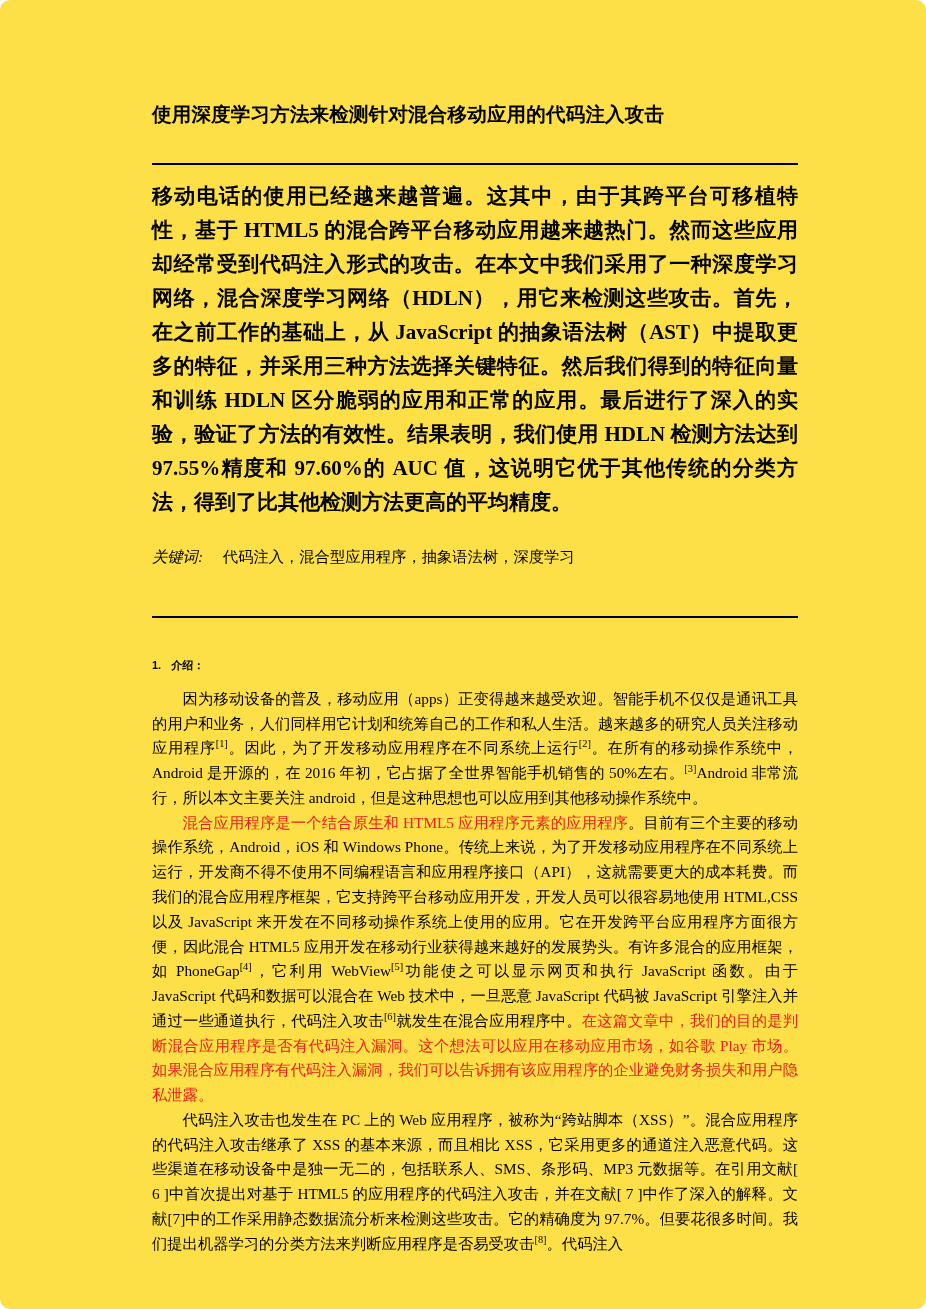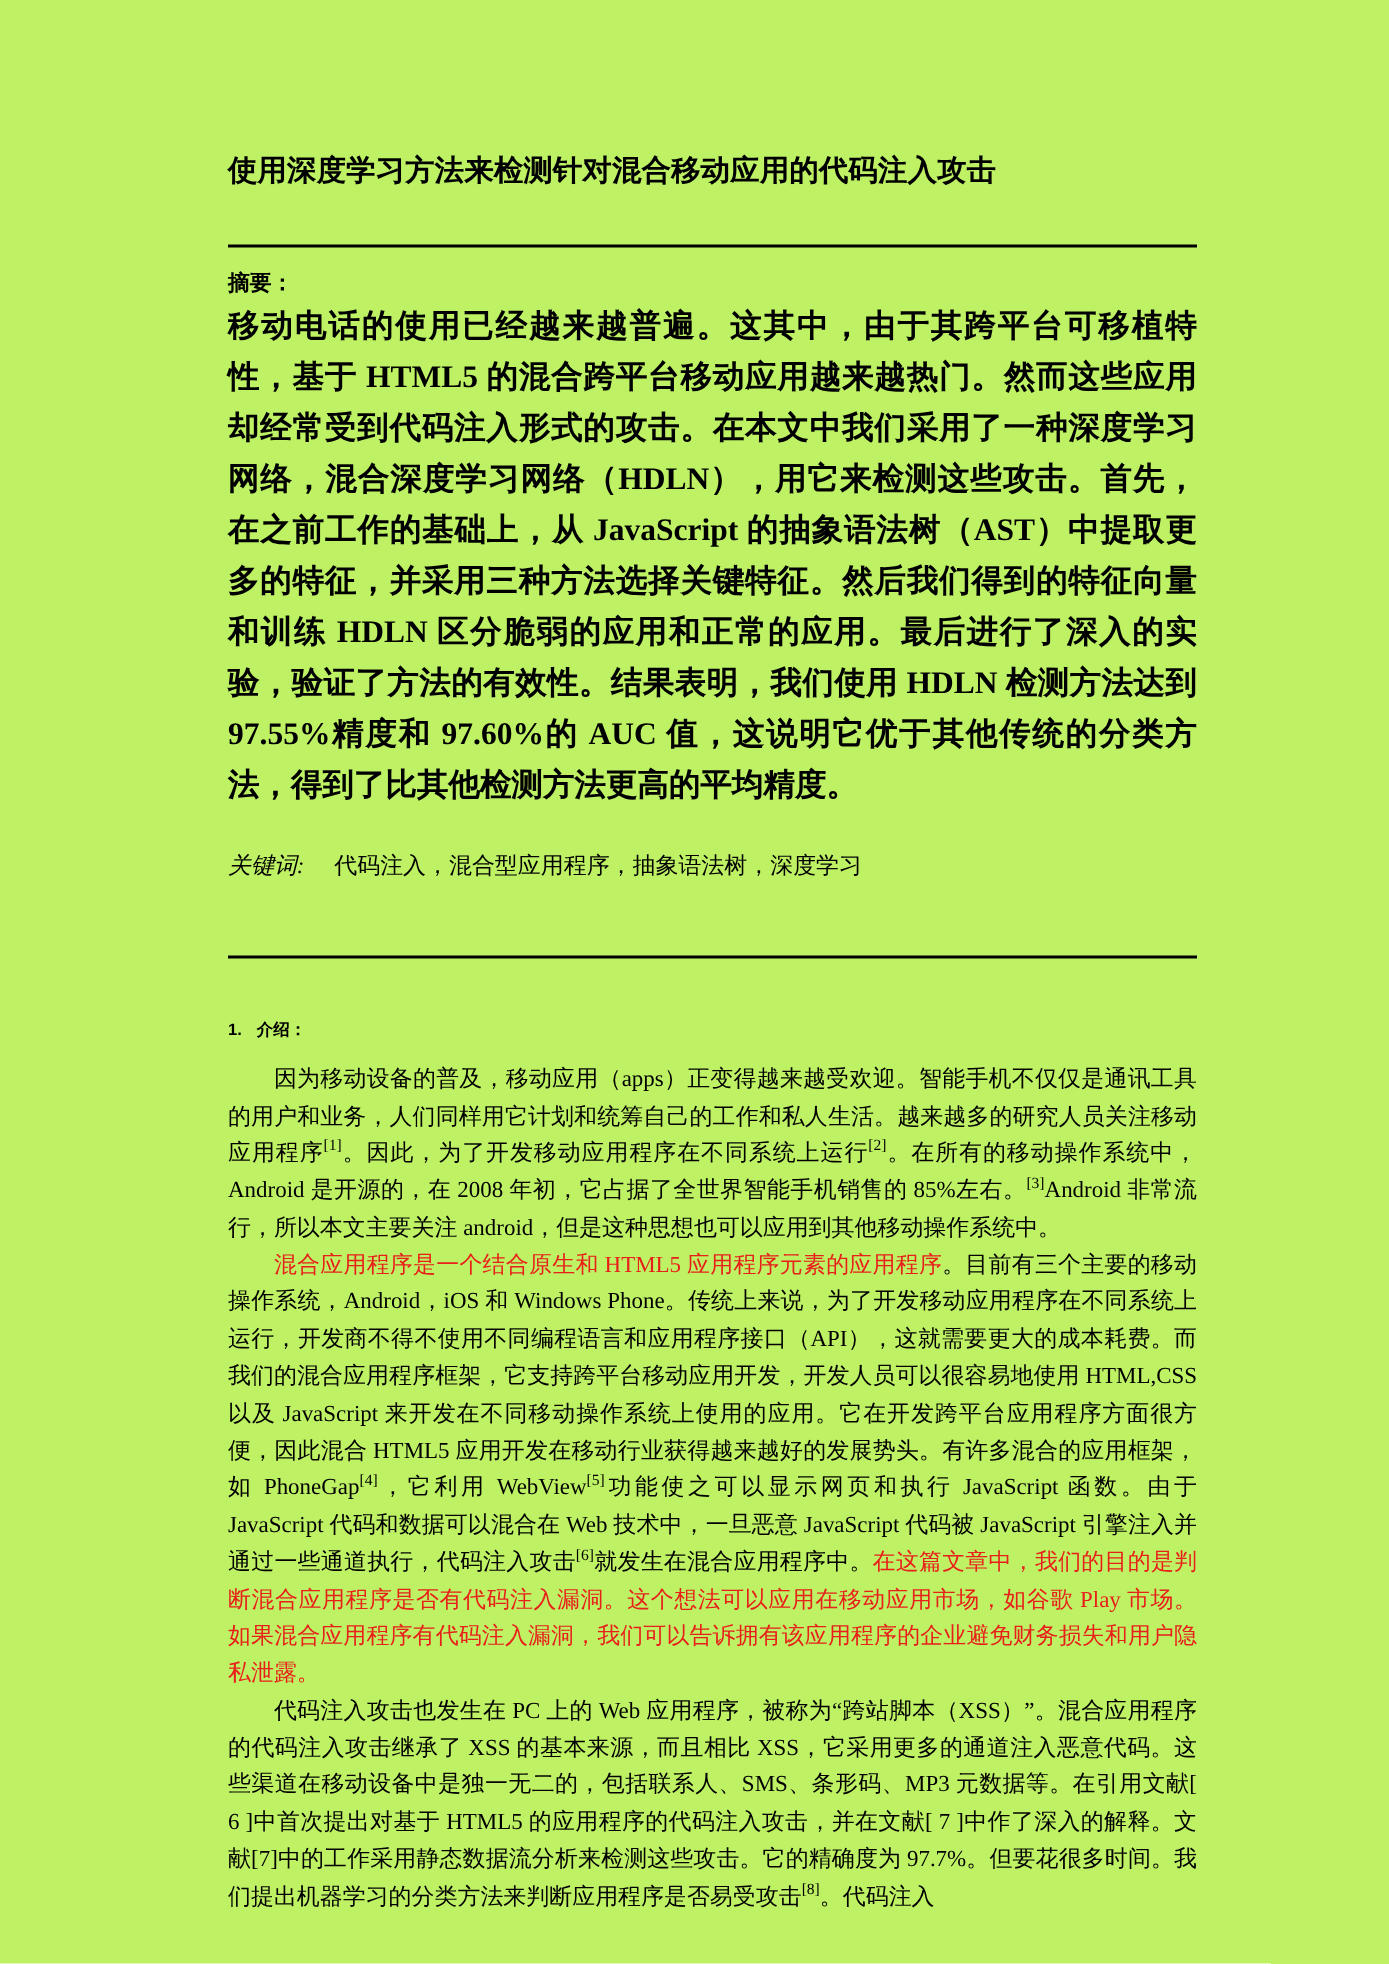--- a/index.html
+++ b/index.html
@@ -12,21 +12,22 @@
     height: 1309px;
     font-family: "Liberation Serif", "DejaVu Serif", serif;
     color: #000000;
   }
   .page {
     position: relative;
     width: 926px;
     height: 1309px;
     box-sizing: border-box;
     padding: 100px 128px 40px 152px;
-    background: #bef264;
+    background: #fde047;
+    border-radius: 10px;
   }
   .doc-title {
     font-family: "Liberation Sans", sans-serif;
     font-size: 19.5px;
     line-height: 1.5;
     margin: 0 0 34px 0;
     letter-spacing: 0.2px;
   }
   .rule {
     border: none;
@@ -91,38 +92,37 @@
 </style>
 </head>
 <body>
 
 <div class="page">
 
   <h1 class="doc-title">使用深度学习方法来检测针对混合移动应用的代码注入攻击</h1>
 
   <hr class="rule tall">
 
-  <div class="section-label">摘要：</div>
 
   <p class="abstract-body">移动电话的使用已经越来越普遍。这其中，由于其跨平台可移植特性，基于 HTML5 的混合跨平台移动应用越来越热门。然而这些应用却经常受到代码注入形式的攻击。在本文中我们采用了一种深度学习网络，混合深度学习网络（HDLN），用它来检测这些攻击。首先，在之前工作的基础上，从 JavaScript 的抽象语法树（AST）中提取更多的特征，并采用三种方法选择关键特征。然后我们得到的特征向量和训练 HDLN 区分脆弱的应用和正常的应用。最后进行了深入的实验，验证了方法的有效性。结果表明，我们使用 HDLN 检测方法达到 97.55%精度和 97.60%的 AUC 值，这说明它优于其他传统的分类方法，得到了比其他检测方法更高的平均精度。</p>
 
   <div class="keywords">
     <span class="kw-label">关键词:</span>
     <span class="kw-text">代码注入，混合型应用程序，抽象语法树，深度学习</span>
   </div>
 
   <div class="spacer-1"></div>
 
   <hr class="rule tall">
 
   <div class="spacer-2"></div>
 
   <div class="heading-1">
     <span class="num">1.</span><span>介绍：</span>
   </div>
 
-  <p class="body-par"><span>因为移动设备的普及，移动应用（apps）正变得越来越受欢迎。智能手机不仅仅是通讯工具的用户和业务，人们同样用它计划和统筹自己的工作和私人生活。越来越多的研究人员关注移动应用程序</span><sup>[1]</sup><span>。因此，为了开发移动应用程序在不同系统上运行</span><sup>[2]</sup><span>。在所有的移动操作系统中，Android 是开源的，在 2008 年初，它占据了全世界智能手机销售的 85%左右。</span><sup>[3]</sup><span>Android 非常流行，所以本文主要关注 android，但是这种思想也可以应用到其他移动操作系统中。</span></p>
+  <p class="body-par"><span>因为移动设备的普及，移动应用（apps）正变得越来越受欢迎。智能手机不仅仅是通讯工具的用户和业务，人们同样用它计划和统筹自己的工作和私人生活。越来越多的研究人员关注移动应用程序</span><sup>[1]</sup><span>。因此，为了开发移动应用程序在不同系统上运行</span><sup>[2]</sup><span>。在所有的移动操作系统中，Android 是开源的，在 2016 年初，它占据了全世界智能手机销售的 50%左右。</span><sup>[3]</sup><span>Android 非常流行，所以本文主要关注 android，但是这种思想也可以应用到其他移动操作系统中。</span></p>
 
   <p class="body-par"><span class="red">混合应用程序是一个结合原生和 HTML5 应用程序元素的应用程序</span><span>。目前有三个主要的移动操作系统，Android，iOS 和 Windows Phone。传统上来说，为了开发移动应用程序在不同系统上运行，开发商不得不使用不同编程语言和应用程序接口（API），这就需要更大的成本耗费。而我们的混合应用程序框架，它支持跨平台移动应用开发，开发人员可以很容易地使用 HTML,CSS 以及 JavaScript 来开发在不同移动操作系统上使用的应用。它在开发跨平台应用程序方面很方便，因此混合 HTML5 应用开发在移动行业获得越来越好的发展势头。有许多混合的应用框架，如 PhoneGap</span><sup>[4]</sup><span>，它利用 WebView</span><sup>[5]</sup><span>功能使之可以显示网页和执行 JavaScript 函数。由于 JavaScript 代码和数据可以混合在 Web 技术中，一旦恶意 JavaScript 代码被 JavaScript 引擎注入并通过一些通道执行，代码注入攻击</span><sup>[6]</sup><span>就发生在混合应用程序中。</span><span class="red">在这篇文章中，我们的目的是判断混合应用程序是否有代码注入漏洞。这个想法可以应用在移动应用市场，如谷歌 Play 市场。如果混合应用程序有代码注入漏洞，我们可以告诉拥有该应用程序的企业避免财务损失和用户隐私泄露。</span></p>
 
   <p class="body-par"><span>代码注入攻击也发生在 PC 上的 Web 应用程序，被称为“跨站脚本（XSS）”。混合应用程序的代码注入攻击继承了 XSS 的基本来源，而且相比 XSS，它采用更多的通道注入恶意代码。这些渠道在移动设备中是独一无二的，包括联系人、SMS、条形码、MP3 元数据等。在引用文献[ 6 ]中首次提出对基于 HTML5 的应用程序的代码注入攻击，并在文献[ 7 ]中作了深入的解释。文献[7]中的工作采用静态数据流分析来检测这些攻击。它的精确度为 97.7%。但要花很多时间。我们提出机器学习的分类方法来判断应用程序是否易受攻击</span><sup>[8]</sup><span>。代码注入</span></p>
 
 </div>
 
 </body></html>

